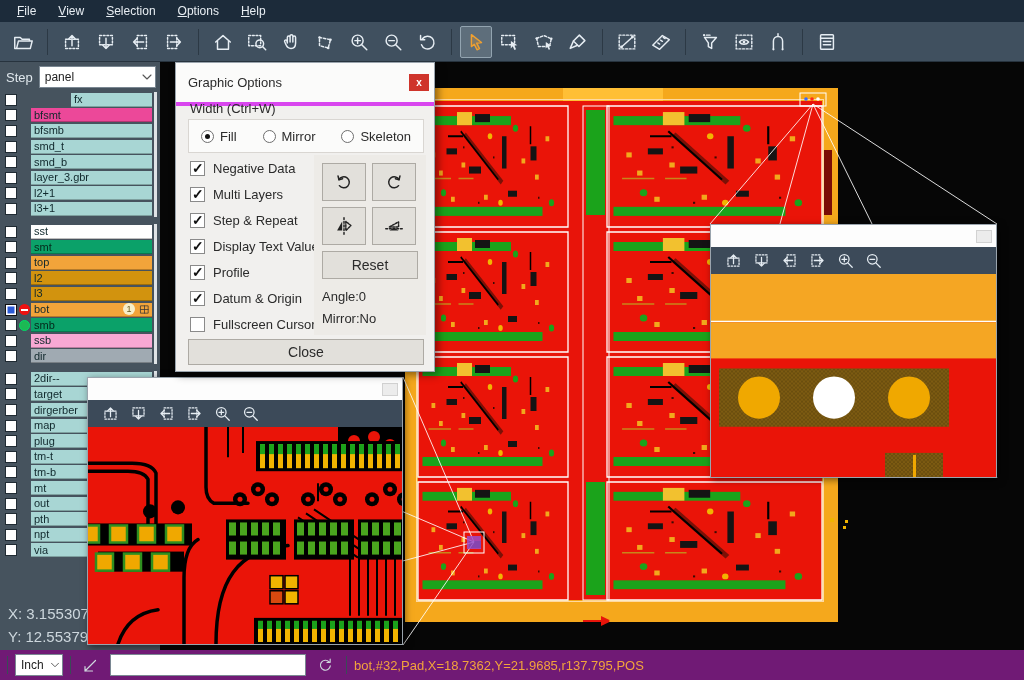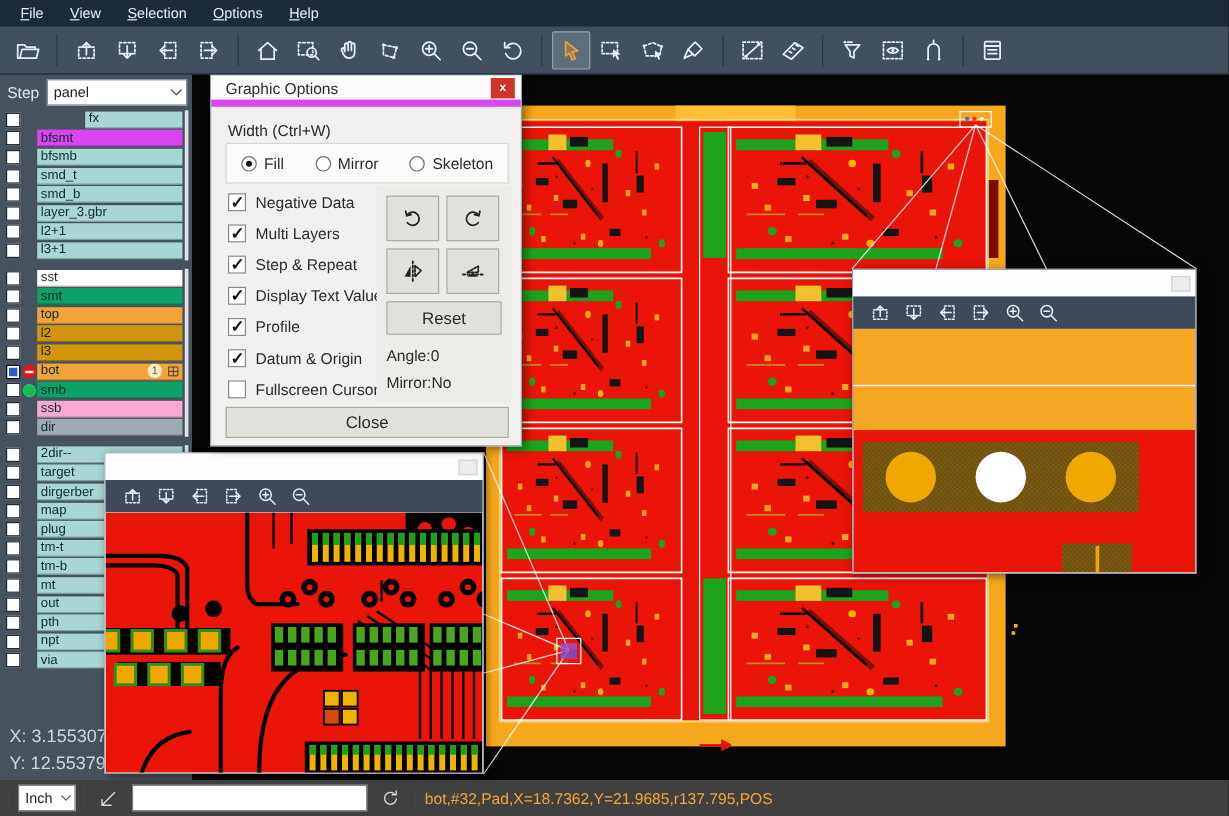--- a/index.html
+++ b/index.html
@@ -49,36 +49,36 @@
     padding-left:3px; color:#10282c; white-space:nowrap; overflow:hidden;
     border-bottom:1px solid rgba(0,0,0,.25); display:flex; align-items:center; }
   .badge { margin-left:auto; width:12px; height:12px; border-radius:50%; background:#f7eec9;
     color:#6b5b1d; font-size:9px; display:flex; align-items:center; justify-content:center; }
   .gridic { margin:0 2px 0 4px; color:#333; width:11px; height:11px; }
   .lgap { height:7px; }
   #coords { position:absolute; left:8px; top:540px; color:#cdd7dd; font-size:15px; line-height:23px; }
 
   
   #statusbar { position:absolute; left:0; top:650px; width:1024px; height:30px;
-    background:#404040; display:flex; align-items:center; z-index:40; }
+    background:#701a75; display:flex; align-items:center; z-index:40; }
   .sb-sep { width:1px; height:18px; background:#3b4a57; margin:0 7px; }
   #unit-combo { width:48px; height:22px; background:#fff; border:1px solid #7a8792;
     display:flex; align-items:center; font-size:12px; color:#222; padding-left:5px; }
   #unit-combo .chev { margin-left:auto; color:#555; width:14px; height:14px; }
   #corner-ic { color:#cfd8de; width:18px; height:18px; margin:0 4px; }
   #cmd-input { width:196px; height:22px; border:1px solid #7a8792; background:#fff;
     font-size:12px; padding:0 4px; margin-left:6px; }
   #refresh-ic { color:#cfd8de; width:17px; height:17px; margin:0 6px 0 10px; }
   #status-msg { color:#f2a33c; font-size:13px; }
 
   
   #dlg { position:absolute; left:175px; top:62px; width:260px; height:310px;
     background:#f1f0ee; border:1px solid #9aa4ad; z-index:30; box-shadow:3px 3px 8px rgba(0,0,0,.45);
     font-size:13px; color:#2b2b2b; }
-  #dlg-title { height:26px; background:#fbfbfa; border-bottom:6px solid #d946ef;
+  #dlg-title { height:43px; background:#fbfbfa; border-bottom:4px solid #d946ef;
     display:flex; align-items:center; padding-left:12px; font-size:13px; }
   #dlg-close { margin-left:auto; margin-right:5px; width:20px; height:17px; background:#cf342b;
     color:#fff; font-size:10px; font-weight:bold; display:flex; align-items:center;
     justify-content:center; }
   #dlg-width { position:absolute; left:14px; top:38px; }
   #dlg-radiobox { position:absolute; left:12px; top:56px; width:236px; height:34px;
     background:#fbfbfa; border:1px solid #d9d6d2; display:flex; align-items:center;
     justify-content:space-between; padding:0 12px; }
   .radio { display:flex; align-items:center; }
   .radio .rb { width:13px; height:13px; border:1px solid #6e6e6e; border-radius:50%;
@@ -401,21 +401,21 @@
           <div class="lrow">
             <div class="cb"></div>
             <div class="slot"></div>
             <div class="lab" style="background: rgb(168, 214, 212); margin-left: 40px;">
               <span>fx</span>
             </div>
           </div>
           <div class="lrow">
             <div class="cb"></div>
             <div class="slot"></div>
-            <div class="lab" style="background: #d946ef;">
+            <div class="lab" style="background: #ec4899;">
               <span>bfsmt</span>
             </div>
           </div>
           <div class="lrow">
             <div class="cb"></div>
             <div class="slot"></div>
             <div class="lab" style="background: rgb(168, 214, 212);">
               <span>bfsmb</span>
             </div>
           </div>

